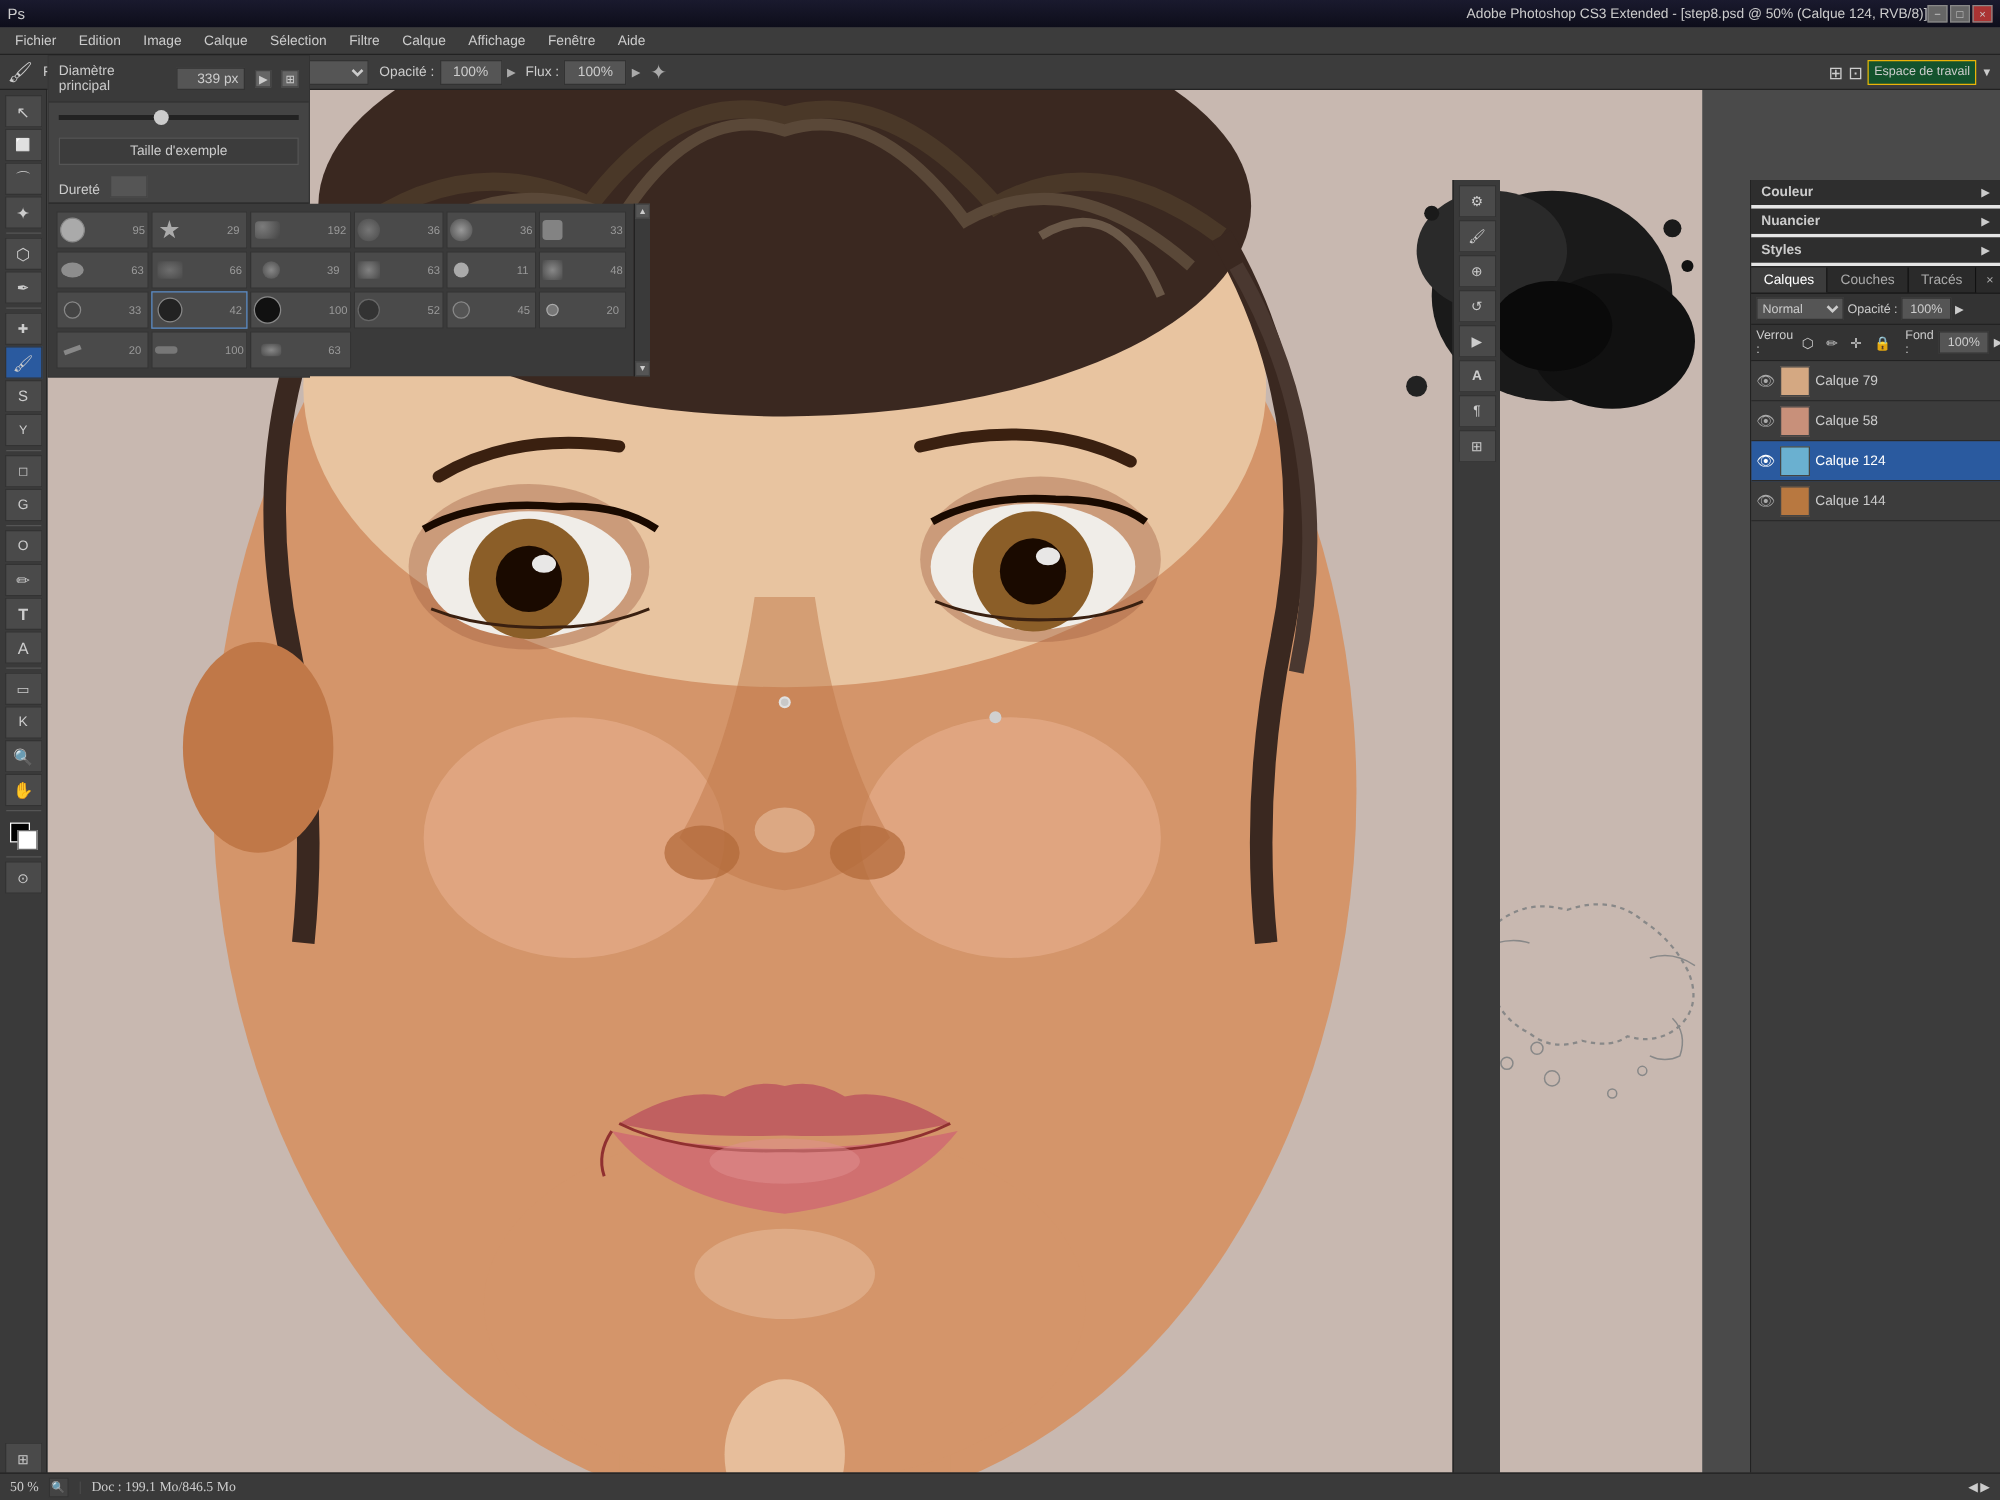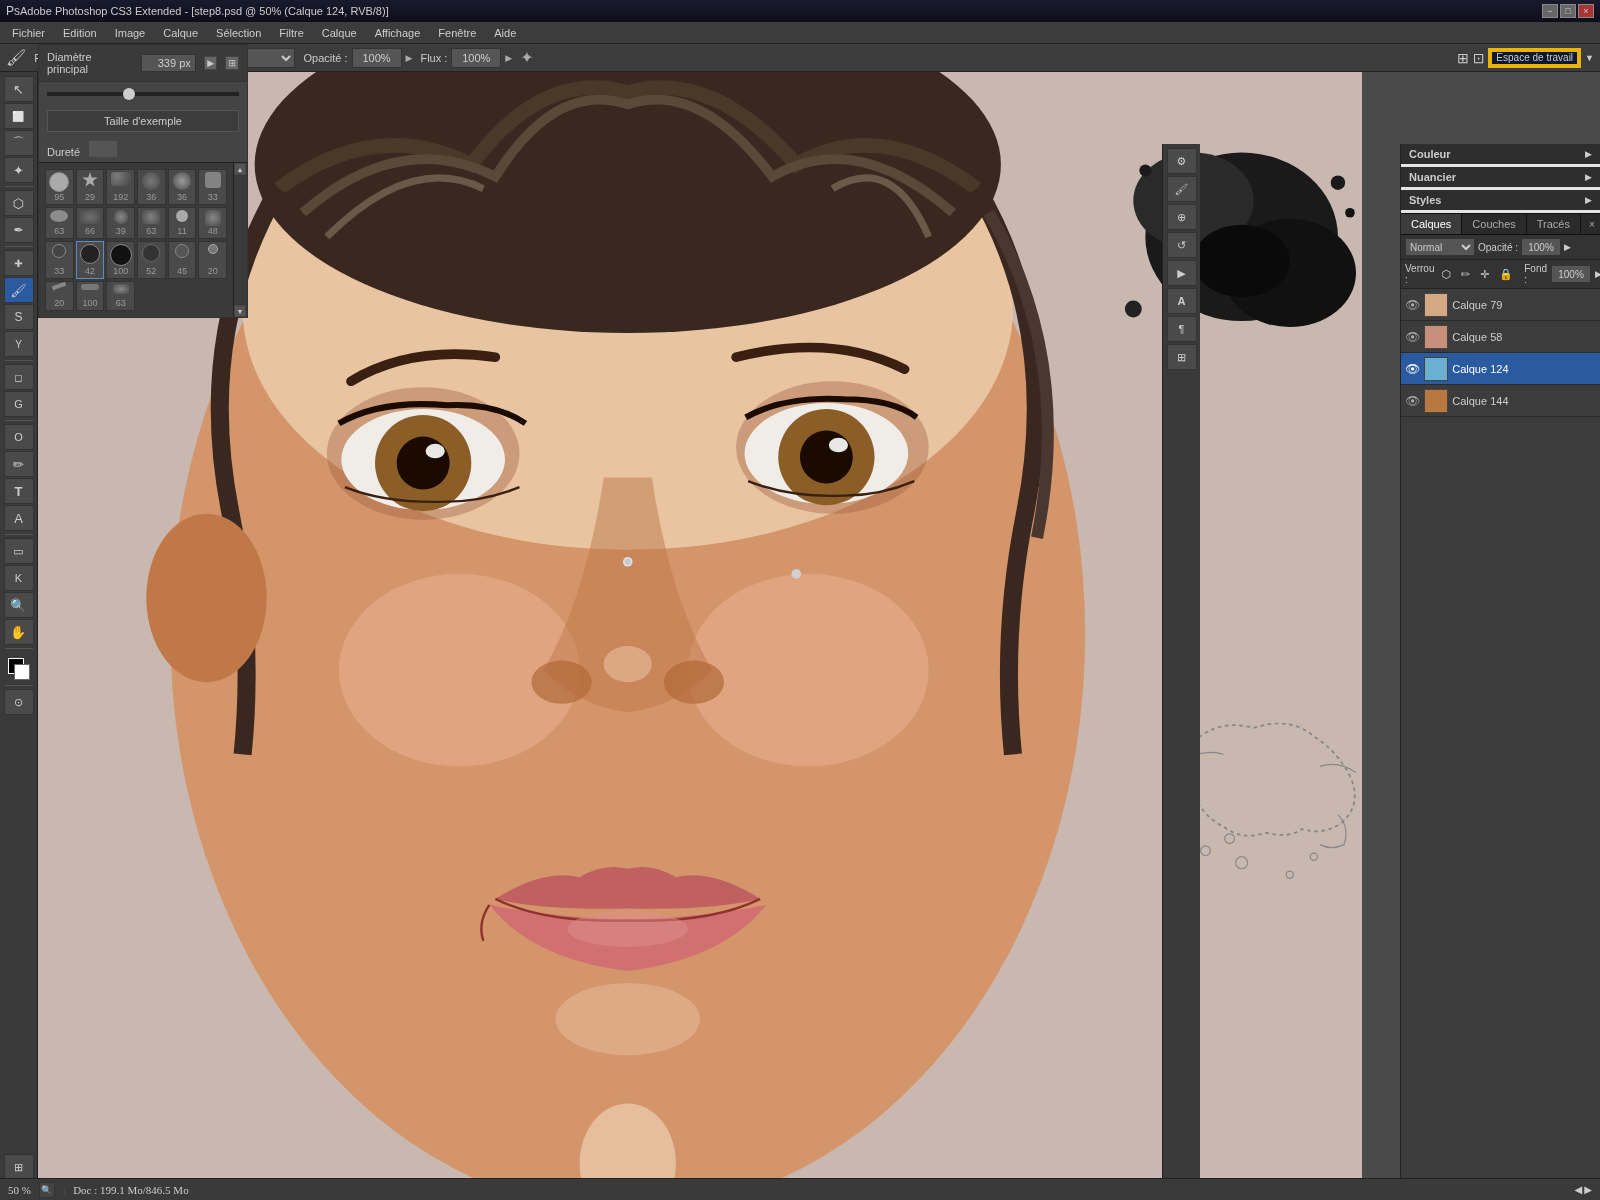--- a/index.html
+++ b/index.html
@@ -4,21 +4,21 @@
   <style>
     * { margin: 0; padding: 0; box-sizing: border-box; }
     body { width: 1600px; height: 1200px; overflow: hidden; background: #4a4a4a; font-family: Arial, sans-serif; font-size: 11px; color: #ccc; }
 
     
     #titlebar {
       width: 100%; height: 22px; background: linear-gradient(to bottom, #1a1a2e, #0d0d1a);
       display: flex; align-items: center; justify-content: space-between;
       padding: 0 6px; color: #ccc; font-size: 11px;
     }
-    #titlebar .title { flex: 1; text-align: left; }
+    #titlebar .title { flex: 1; text-align: right; }
     #titlebar .win-controls { display: flex; gap: 2px; }
     #titlebar .win-btn { width: 16px; height: 14px; background: #666; border: 1px solid #888; display: flex; align-items: center; justify-content: center; font-size: 9px; cursor: pointer; color: #ccc; }
 
     
     #menubar {
       width: 100%; height: 22px; background: #3c3c3c;
       display: flex; align-items: center; padding: 0 4px; gap: 2px;
       border-bottom: 1px solid #222;
     }
     #menubar span { padding: 2px 8px; cursor: pointer; color: #ccc; font-size: 11px; }
@@ -32,21 +32,21 @@
     .options-group { display: flex; align-items: center; gap: 4px; }
     .options-label { font-size: 11px; color: #ccc; }
     .options-dropdown {
       background: #555; border: 1px solid #333; color: #ccc;
       height: 20px; padding: 0 4px; font-size: 11px; min-width: 80px;
     }
     .options-value {
       background: #555; border: 1px solid #333; color: #ccc;
       height: 20px; padding: 0 4px; font-size: 11px; width: 50px; text-align: center;
     }
-    .options-btn { background: #0f172a; border: 4px solid #eab308; color: #ccc; height: 20px; padding: 0 4px; cursor: pointer; font-size: 10px; }
+    .options-btn { background: #14532d; border: 1px solid #eab308; color: #ccc; height: 20px; padding: 0 4px; cursor: pointer; font-size: 10px; }
 
     
     #main { display: flex; width: 100%; height: calc(1200px - 22px - 22px - 28px - 22px); }
 
     
     #left-toolbar {
       width: 38px; background: #3a3a3a; border-right: 1px solid #222;
       display: flex; flex-direction: column; align-items: center; padding: 4px 0; gap: 1px;
     }
     .tool-btn {
@@ -149,23 +149,24 @@
     }
     .brush-durete-row {
       display: flex; align-items: flex-end; padding: 4px 8px; gap: 8px; font-size: 11px; color: #ccc;
     }
     .brush-durete-box { width: 30px; height: 18px; background: #555; border: 1px solid #444; }
     .brush-grid {
       display: grid; grid-template-columns: repeat(6, 1fr); gap: 2px;
       padding: 6px; background: #3a3a3a;
     }
     .brush-cell {
-      display: flex; flex-direction: column; align-items: center; justify-content: space-between;
+      display: flex; flex-direction: row; align-items: center; justify-content: center;
       background: #4a4a4a; border: 1px solid #333; cursor: pointer; padding: 2px;
       min-height: 30px;
+      gap: 38px;
     }
     .brush-cell.selected { border: 1px solid #5a8cc8; }
     .brush-size-label { font-size: 9px; color: #999; }
 
     
     #far-right-panel {
       position: absolute; right: 0; top: calc(22px + 22px + 28px);
       width: 200px; height: calc(1200px - 22px - 22px - 28px - 22px);
       background: #3a3a3a; border-left: 1px solid #222;
       display: flex; flex-direction: column;

